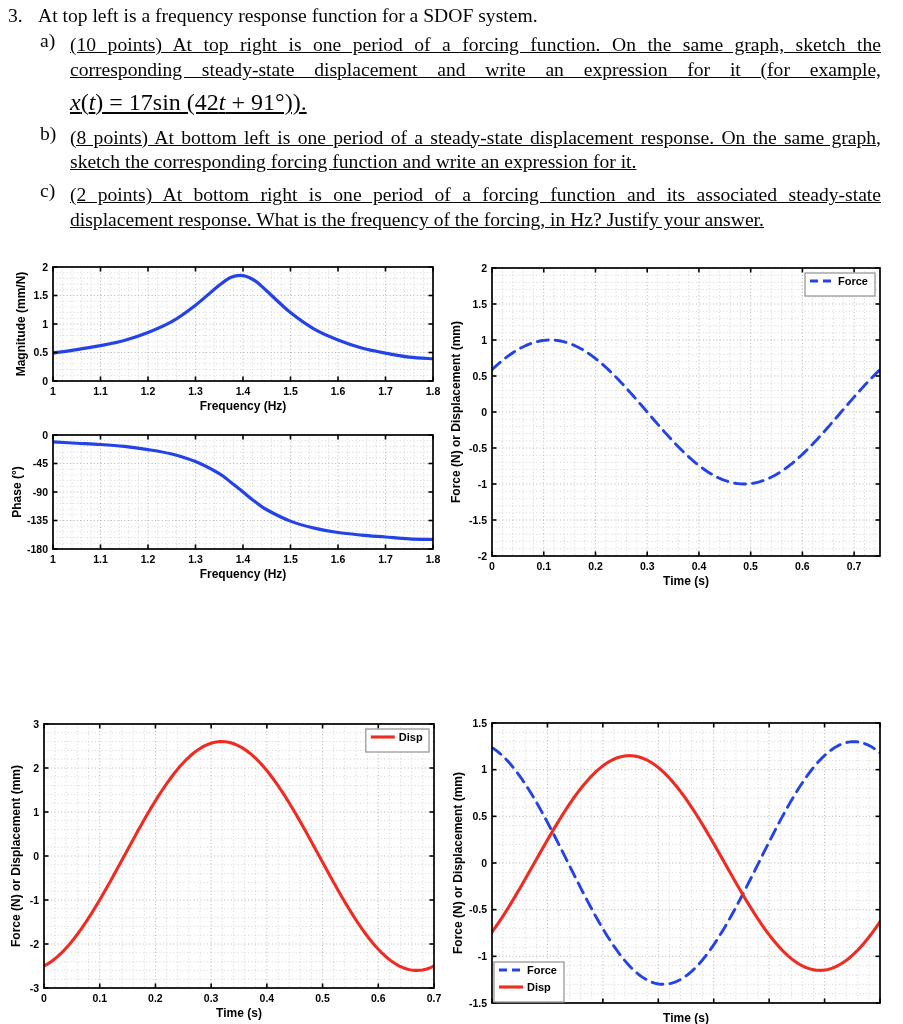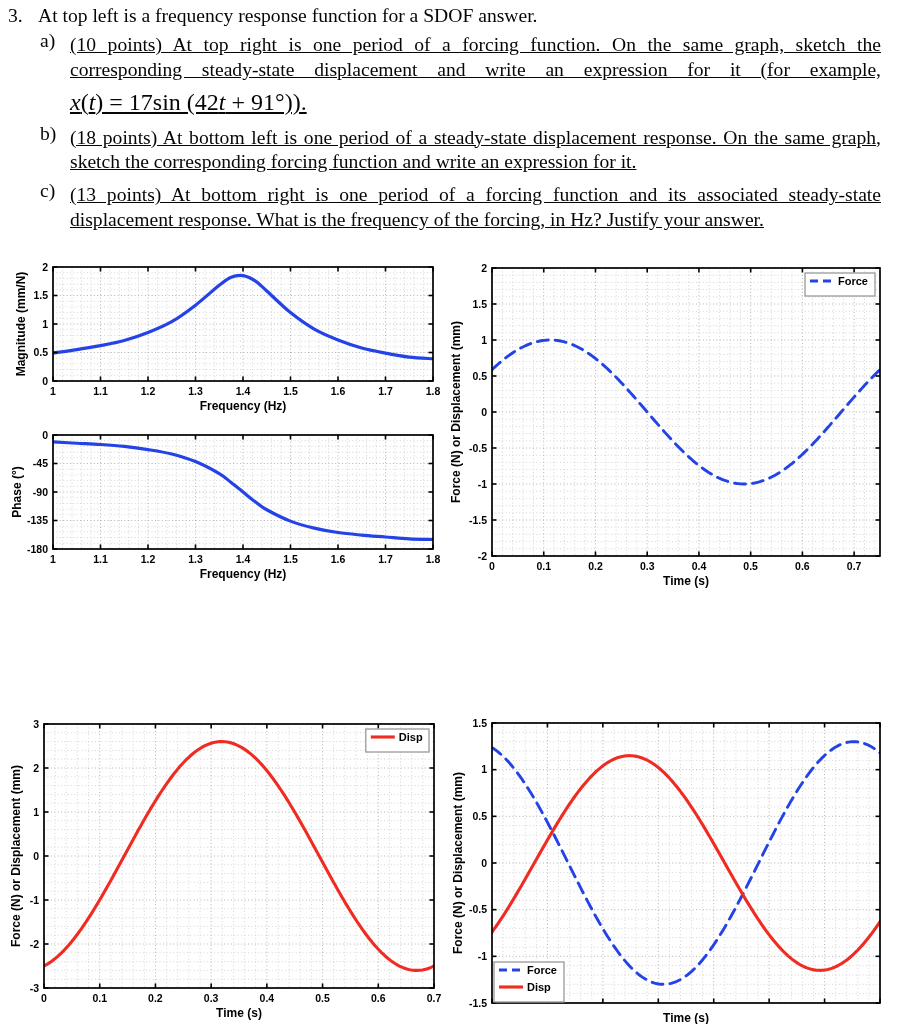--- a/index.html
+++ b/index.html
@@ -20,42 +20,42 @@
   svg text{font-family:"Liberation Sans", sans-serif;font-weight:bold;fill:#000;}
 </style>
 </head>
 <body>
 
 <div id="page">
 
   <div class="problem">
     <div class="prob-row">
       <div class="prob-num">3.</div>
-      <div class="prob-intro">At top left is a frequency response function for a SDOF answer.</div>
+      <div class="prob-intro">At top left is a frequency response function for a SDOF system.</div>
     </div>
 
     <div class="item">
       <div class="item-label">a)</div>
       <div class="item-body">
         <p class="just-all">(10 points) At top right is one period of a forcing function. On the same graph, sketch the corresponding steady-state displacement and write an expression for it (for example,</p>
         <p class="formula"><span class="it">x</span><span>(</span><span class="it">t</span><span>) = 17sin (42</span><span class="it">t</span><span> + 91°)).</span></p>
       </div>
     </div>
 
     <div class="item">
       <div class="item-label">b)</div>
       <div class="item-body">
-        <p>(18 points) At bottom left is one period of a steady-state displacement response. On the same graph, sketch the corresponding forcing function and write an expression for it.</p>
+        <p>(8 points) At bottom left is one period of a steady-state displacement response. On the same graph, sketch the corresponding forcing function and write an expression for it.</p>
       </div>
     </div>
 
     <div class="item">
       <div class="item-label">c)</div>
       <div class="item-body">
-        <p>(13 points) At bottom right is one period of a forcing function and its associated steady-state displacement response. What is the frequency of the forcing, in Hz? Justify your answer.</p>
+        <p>(2 points) At bottom right is one period of a forcing function and its associated steady-state displacement response. What is the frequency of the forcing, in Hz? Justify your answer.</p>
       </div>
     </div>
   </div>
 
   <svg class="chart" id="chart0" style="left:12px;top:254px;" width="438" height="168">
       <rect x="0" y="0" width="438" height="168" fill="#fff"></rect>
       <line x1="50.50000000000001" y1="13" x2="50.50000000000001" y2="127" stroke="#d4d4d4" stroke-width="1" stroke-dasharray="1 2.4"></line>
       <line x1="60.000000000000014" y1="13" x2="60.000000000000014" y2="127" stroke="#d4d4d4" stroke-width="1" stroke-dasharray="1 2.4"></line>
       <line x1="69.50000000000003" y1="13" x2="69.50000000000003" y2="127" stroke="#d4d4d4" stroke-width="1" stroke-dasharray="1 2.4"></line>
       <line x1="79.00000000000003" y1="13" x2="79.00000000000003" y2="127" stroke="#d4d4d4" stroke-width="1" stroke-dasharray="1 2.4"></line>

